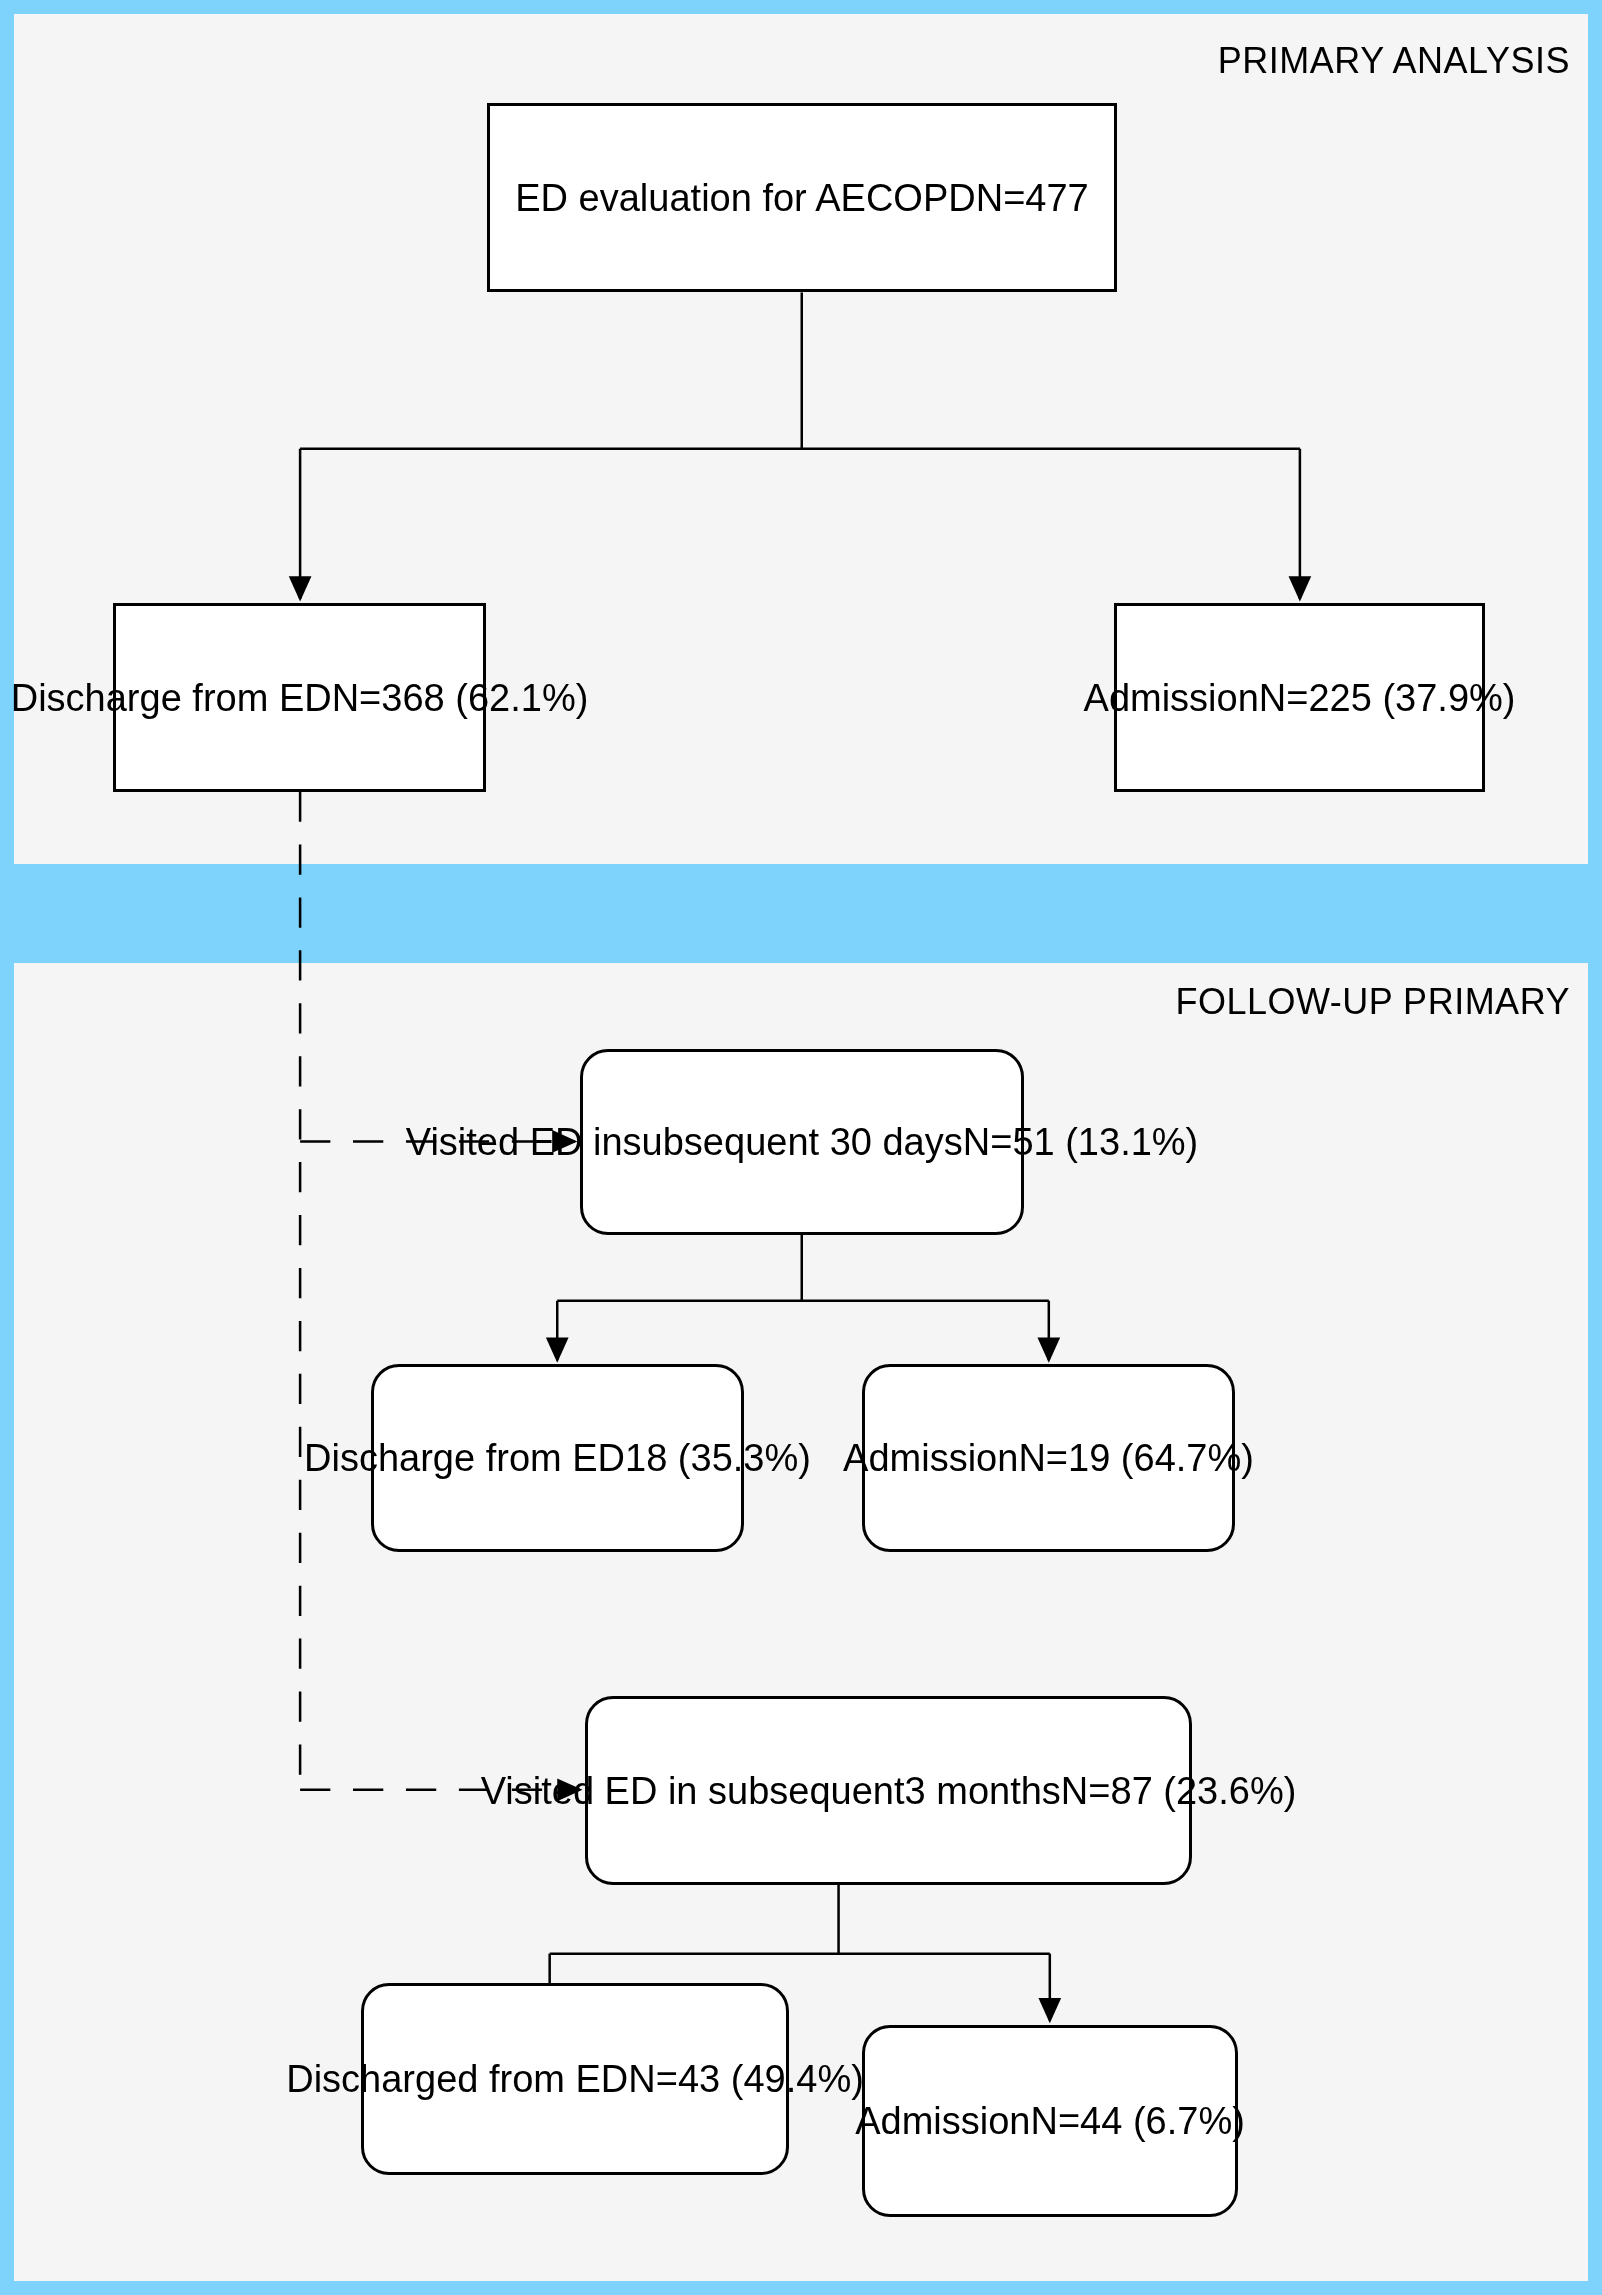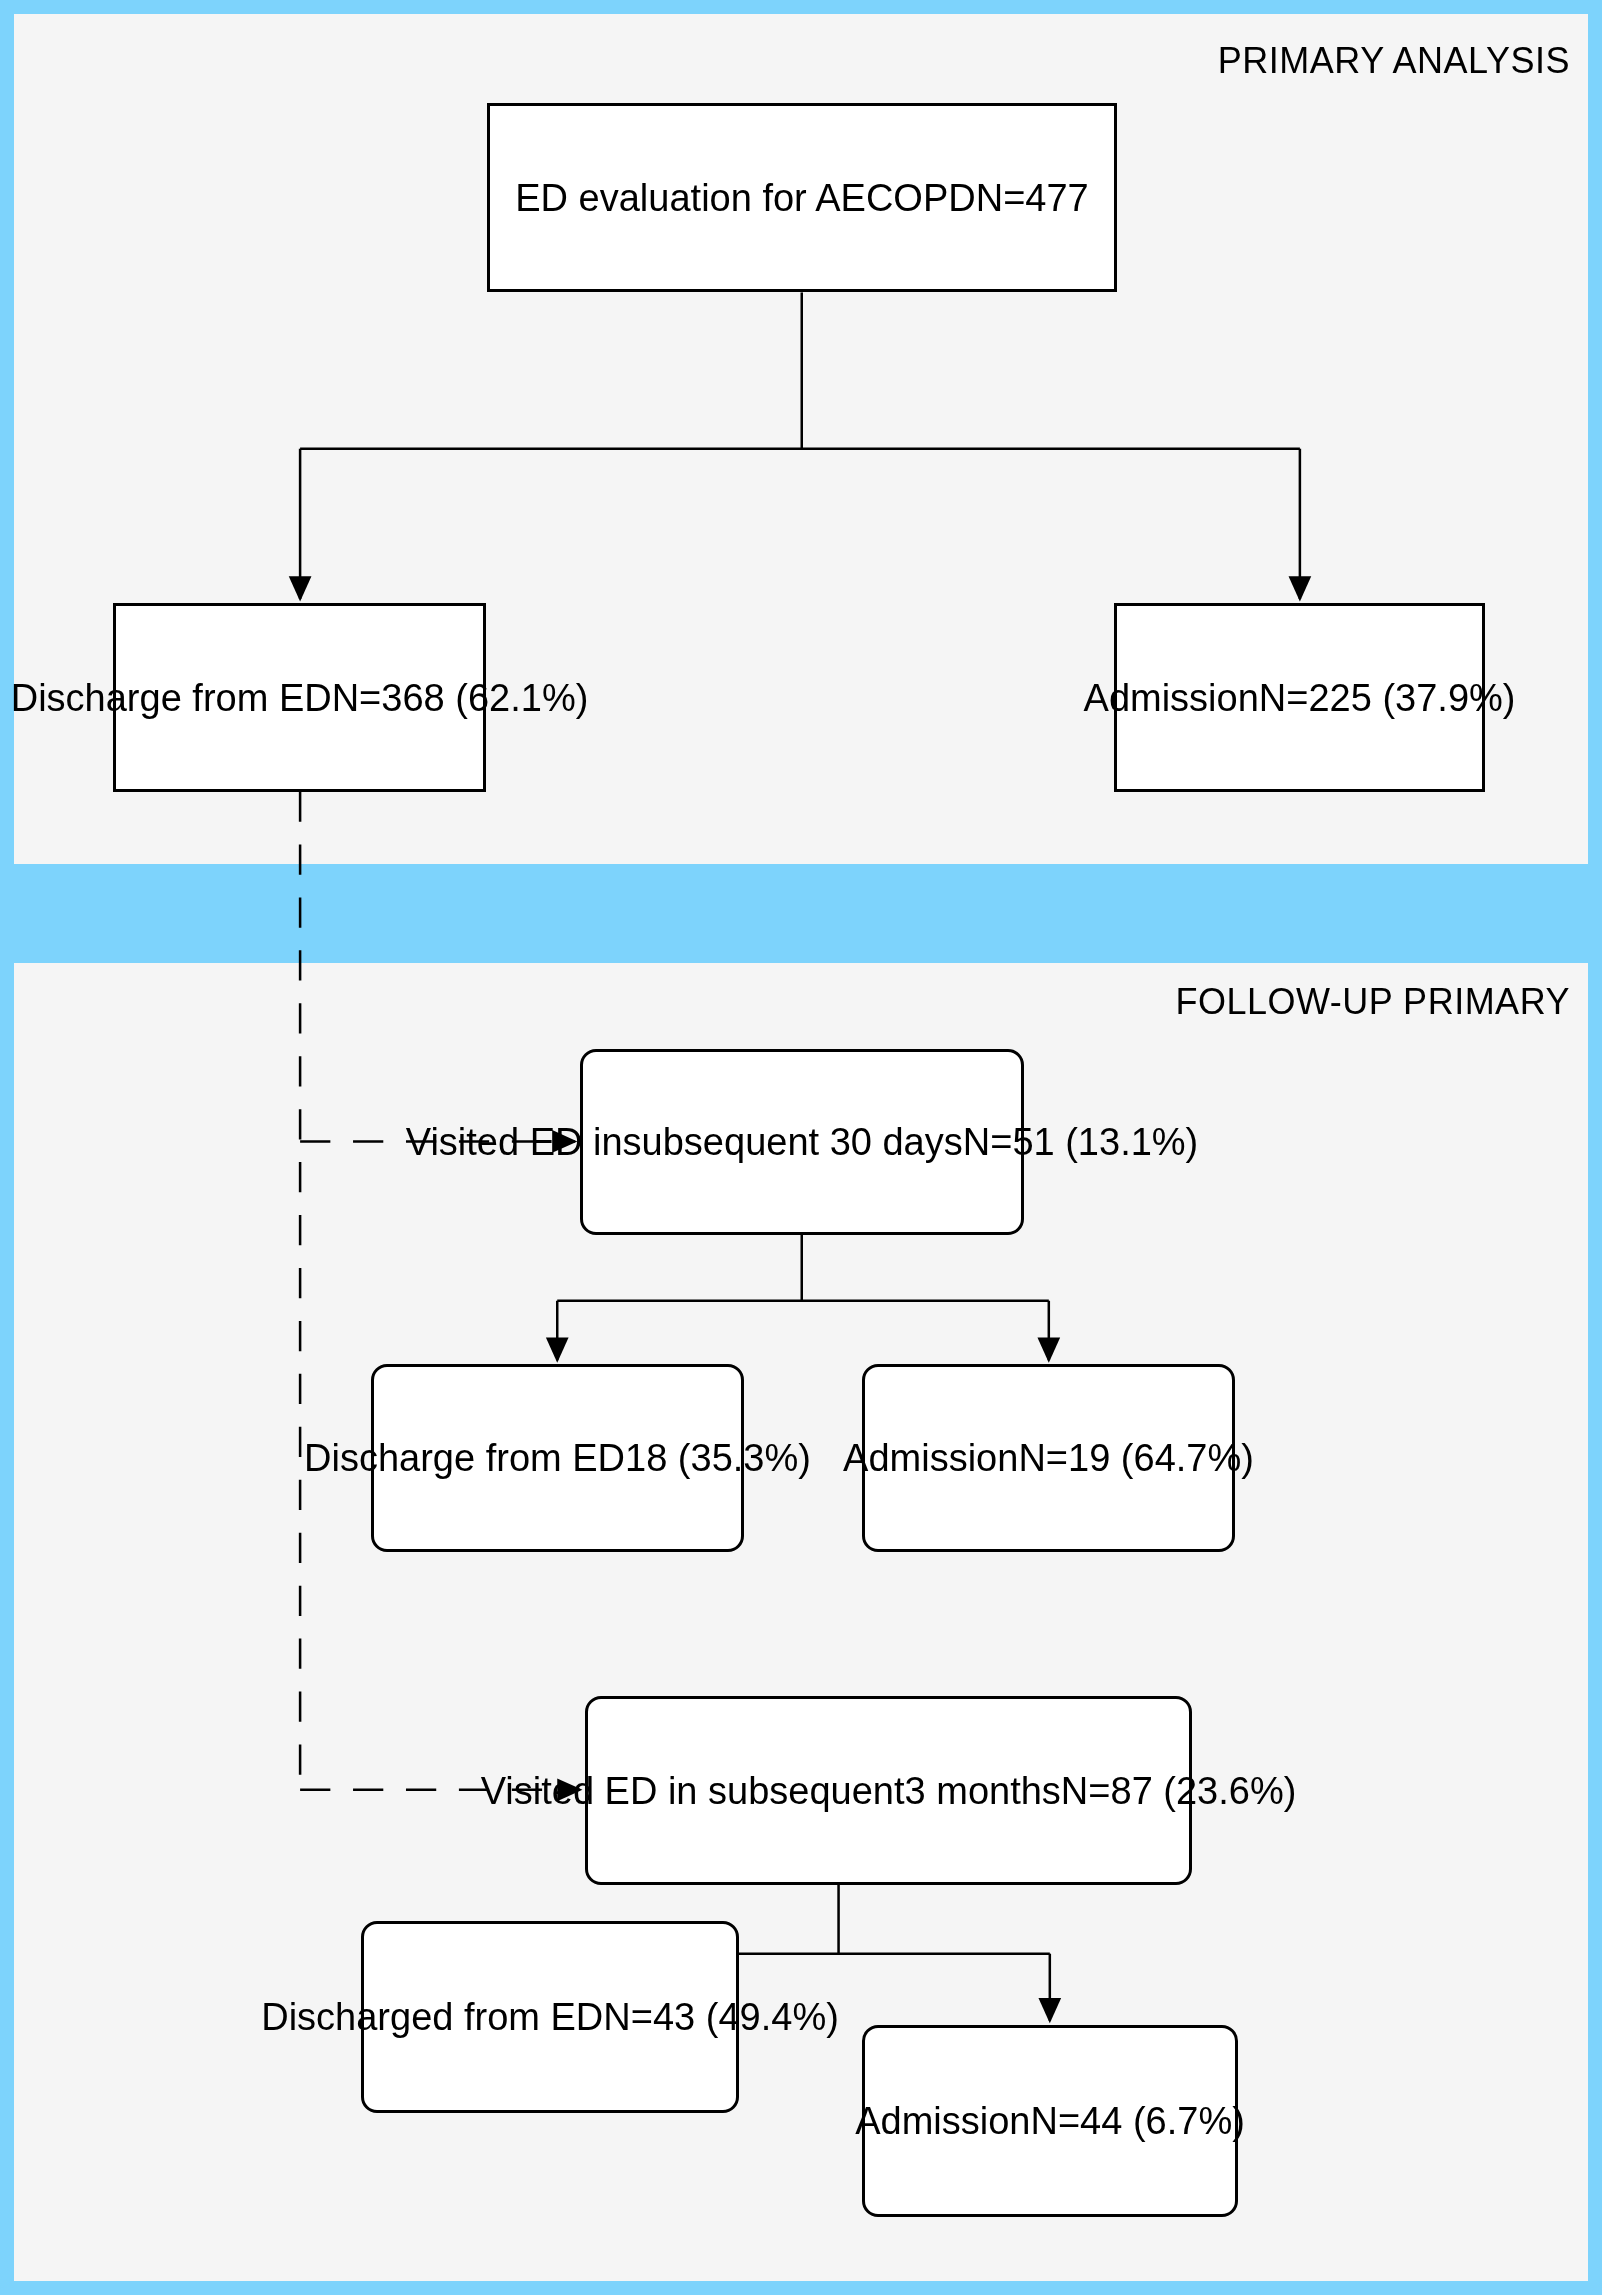--- a/index.html
+++ b/index.html
@@ -44,32 +44,32 @@
     background: #ffffff;
     border: 3px solid #000000;
     display: flex;
     align-items: center;
     justify-content: center;
     text-align: center;
     font-size: 38px;
     line-height: 48px;
     color: #000000;
   }
-  .node.rounded { border-radius: 16px; }
+  .node.rounded { border-radius: 28px; }
   .node .line { white-space: nowrap; }
 
   
   #node-ed-evaluation    { left: 487px;  top: 103px;  width: 630px; height: 189px; }
   #node-discharge-primary{ left: 113px;  top: 603px; width: 373px;  height: 189px; }
   #node-admission-primary{ left: 1114px; top: 603px; width: 371px;  height: 189px; }
   #node-visited-30days   { left: 580px; top: 1049px; width: 444px;  height: 186px; }
   #node-discharge-30days { left: 371px;  top: 1364px; width: 373px;  height: 188px; }
   #node-admission-30days { left: 862px; top: 1364px; width: 373px;  height: 188px; }
   #node-visited-3months  { left: 585px; top: 1696px; width: 607px; height: 189px; }
-  #node-discharge-3months{ left: 361px;  top: 1921px; width: 378px;  height: 192px; }
+  #node-discharge-3months{ left: 361px;  top: 1983px; width: 428px;  height: 192px; }
   #node-admission-3months{ left: 862px; top: 2025px; width: 376px;  height: 192px; }
 </style>
 </head>
 <body>
 
 <div class="page">
 
   <div class="panel primary"></div>
   <div class="panel followup"></div>
 

